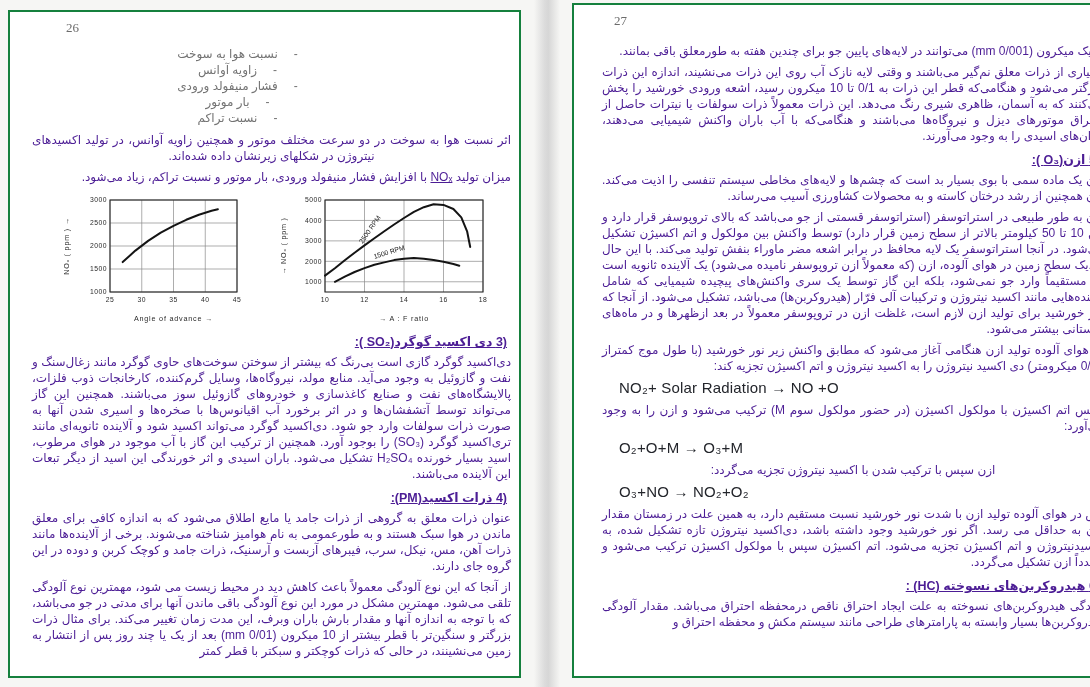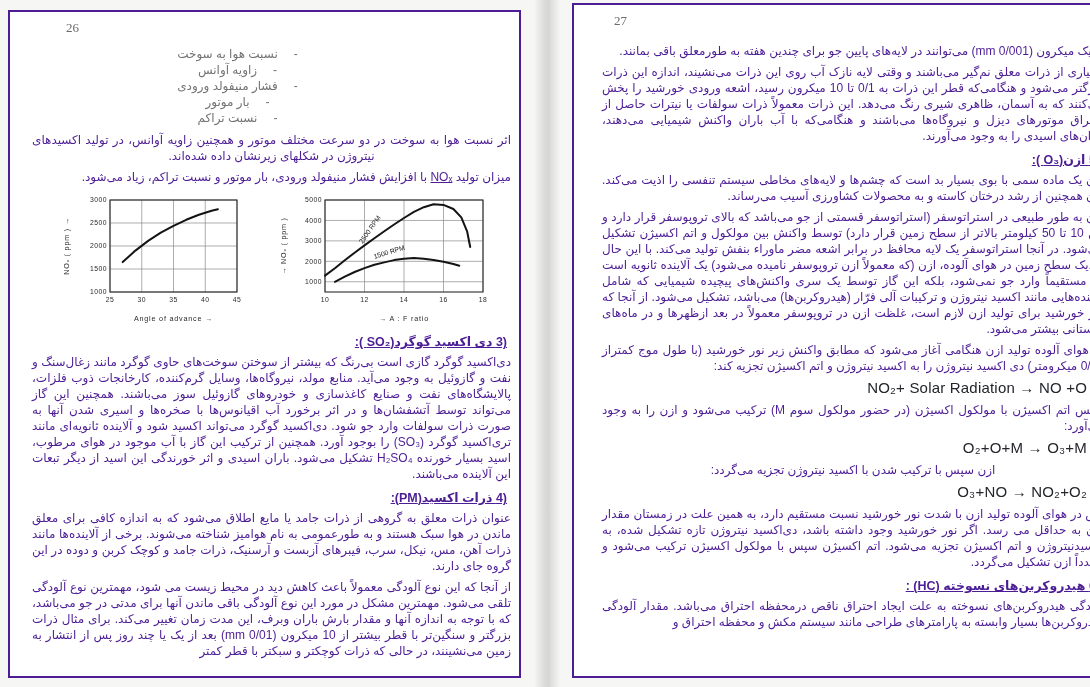--- a/index.html
+++ b/index.html
@@ -7,21 +7,21 @@
     width:1090px;height:687px;position:relative;overflow:hidden;
     background:#f6f6f4;
     font-family:"Liberation Sans","DejaVu Sans",sans-serif;
     color:#1d1f24;
   }
   .gap-strip{
     position:absolute;left:534px;top:0;width:26px;height:687px;
     background:linear-gradient(90deg,#f6f6f4 0%,#dcdcdc 40%,#d6d6d6 55%,#f6f6f4 100%);
   }
   .page{
-    position:absolute;background:#ffffff;border:2px solid #4c1d95;
+    position:absolute;background:#ffffff;border:2px solid #15803d;
     box-sizing:border-box;overflow:hidden;
   }
   #page-left{left:8px;top:10px;width:513px;height:668px;}
   #page-right{left:572px;top:3px;width:554px;height:675px;}
   .pnum{
     position:absolute;top:8px;font-size:13px;color:#6b6b6b;
     font-family:"Liberation Serif","DejaVu Serif",serif;
   }
   #page-left .pnum{left:56px;}
   #page-right .pnum{left:40px;}
@@ -41,21 +41,21 @@
   .heading .num{direction:ltr;unicode-bidi:isolate;}
   .u{text-decoration:underline;}
   .bullets{margin:0 68px 6px 0;}
   .bullet{direction:rtl;text-align:center;font-size:12px;line-height:16px;color:#737373;}
   .bullet .dash{margin-left:16px;}
   .charts{
     direction:ltr;display:flex;justify-content:space-between;
     padding:2px 14px 0 28px;margin:4px 0 6px 0;height:134px;
   }
   .eq{
-    direction:ltr;text-align:right;font-size:15px;line-height:18px;
+    direction:ltr;text-align:left;font-size:15px;line-height:18px;
     margin:5px 17px;color:#23252b;letter-spacing:.2px;
   }
   .cen{text-align:center;text-align-last:center;}
   svg text{font-family:"Liberation Sans","DejaVu Sans",sans-serif;}
 </style>
 </head>
 <body>
 
 <div class="gap-strip"></div>
 

